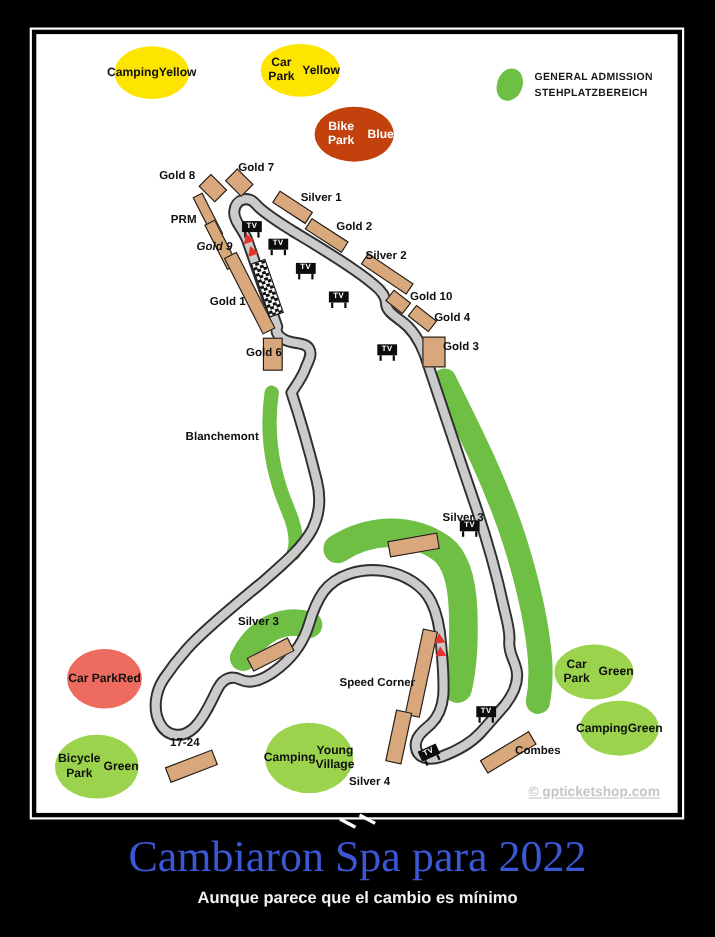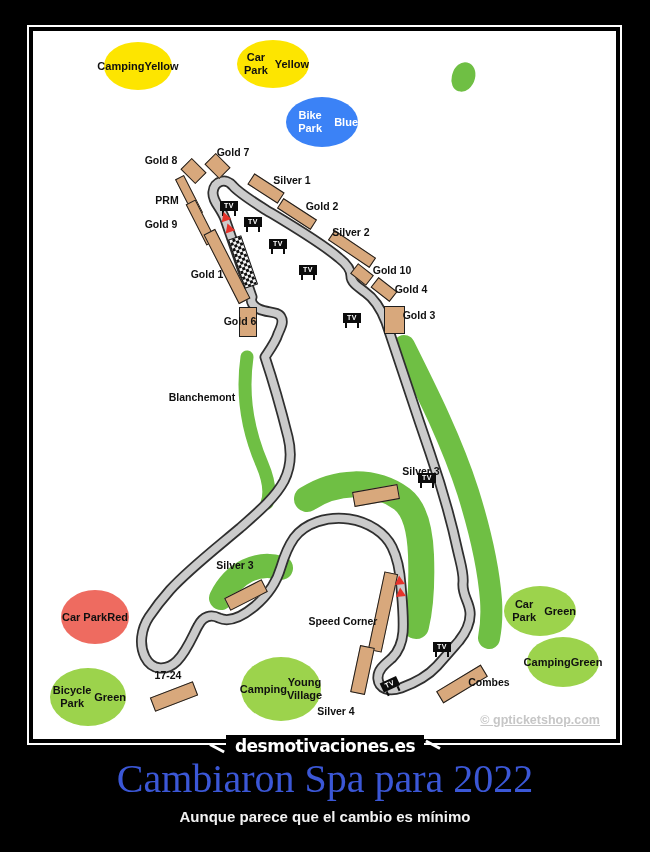--- a/index.html
+++ b/index.html
@@ -87,42 +87,42 @@
     <div class="stand" style="left: 376px; top: 572px; width: 14px; height: 80px; transform: rotate(12deg);"></div>
     <div class="stand" style="left: 354.5px; top: 646px; width: 15px; height: 48px; transform: rotate(12deg);"></div>
     <div class="stand" style="left: 436px; top: 677px; width: 52px; height: 14px; transform: rotate(-31deg);"></div>
     <div class="stand" style="left: 151px; top: 688.5px; width: 46px; height: 15px; transform: rotate(-21deg);"></div>
     <div class="maplabel" style="left: 161px; top: 160px;">Gold 8</div>
     <div class="maplabel" style="left: 233px; top: 152px;">Gold 7</div>
     <div class="maplabel" style="left: 292px; top: 180px;">Silver 1</div>
     <div class="maplabel" style="left: 167px; top: 200px;">PRM</div>
     <div class="maplabel" style="left: 322px; top: 206px;">Gold 2</div>
     <div class="maplabel" style="left: 351px; top: 232px;">Silver 2</div>
-    <div class="maplabel" style="left: 161px; top: 224px;">Gold 9</div>
+    <div class="maplabel" style="left: 195px; top: 224px; font-style: italic;">Gold 9</div>
     <div class="maplabel" style="left: 207px; top: 274px;">Gold 1</div>
     <div class="maplabel" style="left: 214px; top: 321px; margin-left: 26px;">Gold 6</div>
     <div class="maplabel" style="left: 392px; top: 270px;">Gold 10</div>
     <div class="maplabel" style="left: 411px; top: 289px;">Gold 4</div>
     <div class="maplabel" style="left: 419px; top: 315px;">Gold 3</div>
     <div class="maplabel" style="left: 202px; top: 397px;">Blanchemont</div>
     <div class="maplabel" style="left: 381px; top: 471px; margin-left: 40px;">Silver 3</div>
     <div class="maplabel" style="left: 235px; top: 565px;">Silver 3</div>
     <div class="maplabel" style="left: 343px; top: 621px;">Speed Corner</div>
     <div class="maplabel" style="left: 336px; top: 711px;">Silver 4</div>
     <div class="maplabel" style="left: 489px; top: 682px;">Combes</div>
     <div class="maplabel" style="left: 168px; top: 675px;">17-24</div>
     <div class="zone" style="left: 104px; top: 42px; width: 68px; height: 48px; background: rgb(253, 229, 0);">
       <div>Camping</div>
       <div>Yellow</div>
     </div>
     <div class="zone" style="left: 237px; top: 40px; width: 72px; height: 48px; background: rgb(253, 229, 0);">
       <div>Car Park</div>
       <div>Yellow</div>
     </div>
-    <div class="zone" style="left: 286px; top: 97px; width: 72px; height: 50px; background: #3b82f6; color: rgb(255, 255, 255);">
+    <div class="zone" style="left: 286px; top: 97px; width: 72px; height: 50px; background: #c2410c; color: rgb(255, 255, 255);">
       <div>Bike Park</div>
       <div>Blue</div>
     </div>
     <div class="zone" style="left: 61px; top: 590px; width: 68px; height: 54px; background: rgb(238, 107, 96);">
       <div>Car Park</div>
       <div>Red</div>
     </div>
     <div class="zone" style="left: 504px; top: 586px; width: 72px; height: 50px; background: rgb(156, 211, 76);">
       <div>Car Park</div>
       <div>Green</div>
@@ -185,24 +185,27 @@
     </div>
     <div class="arrows" style="left: 400px; top: 586px; transform: translate(-50%, -50%) rotate(-5deg);">
       <i class="tri"></i>
       <i class="tri"></i>
     </div>
     <div class="finish" style="left: 236px; top: 236px; width: 12px; height: 50px; transform: rotate(-19deg);"></div>
   </div>
 
 <div class="legend">
   <div class="blob" style="background: rgb(111, 191, 68);"></div>
+  <div class="legend-text">
+    <div>GENERAL ADMISSION</div>
+    <div>STEHPLATZBEREICH</div>
+  </div>
 </div>
 
 <div class="credit">© gpticketshop.com</div>
 
 <div class="logo-row">
   <span class="logo-tail t-left"></span>
-  <span class="logo-text">desmotivaciones.es</span>
   <span class="logo-tail t-right"></span>
 </div>
 
 <div class="title" style="color: rgb(59, 87, 214);">Cambiaron Spa para 2022</div>
 <div class="subtitle">Aunque parece que el cambio es mínimo</div>
 
 </body></html>

